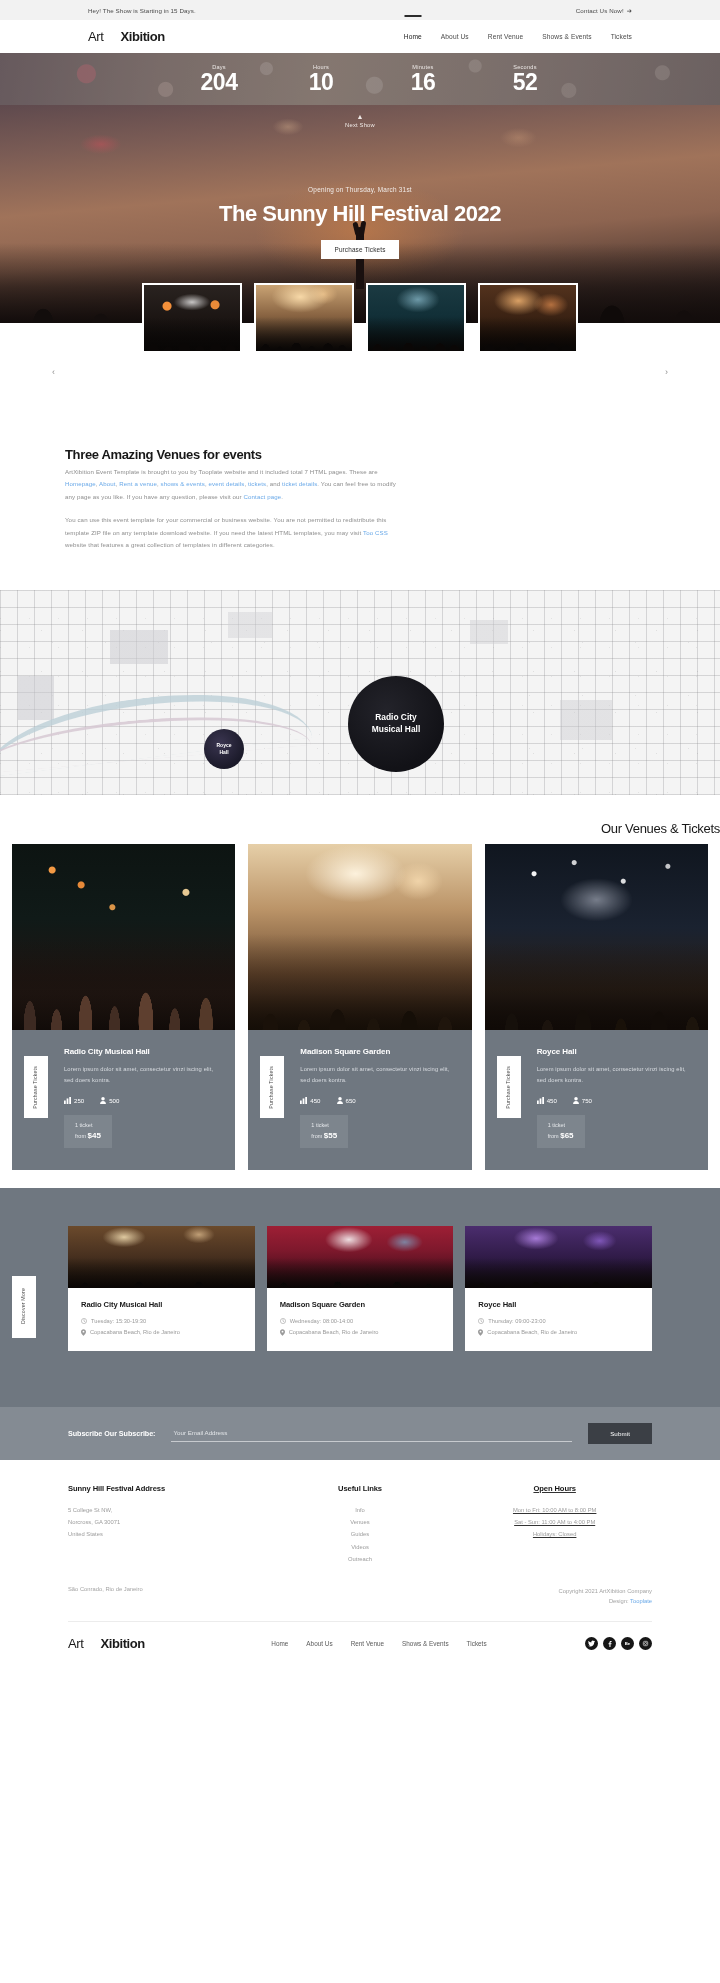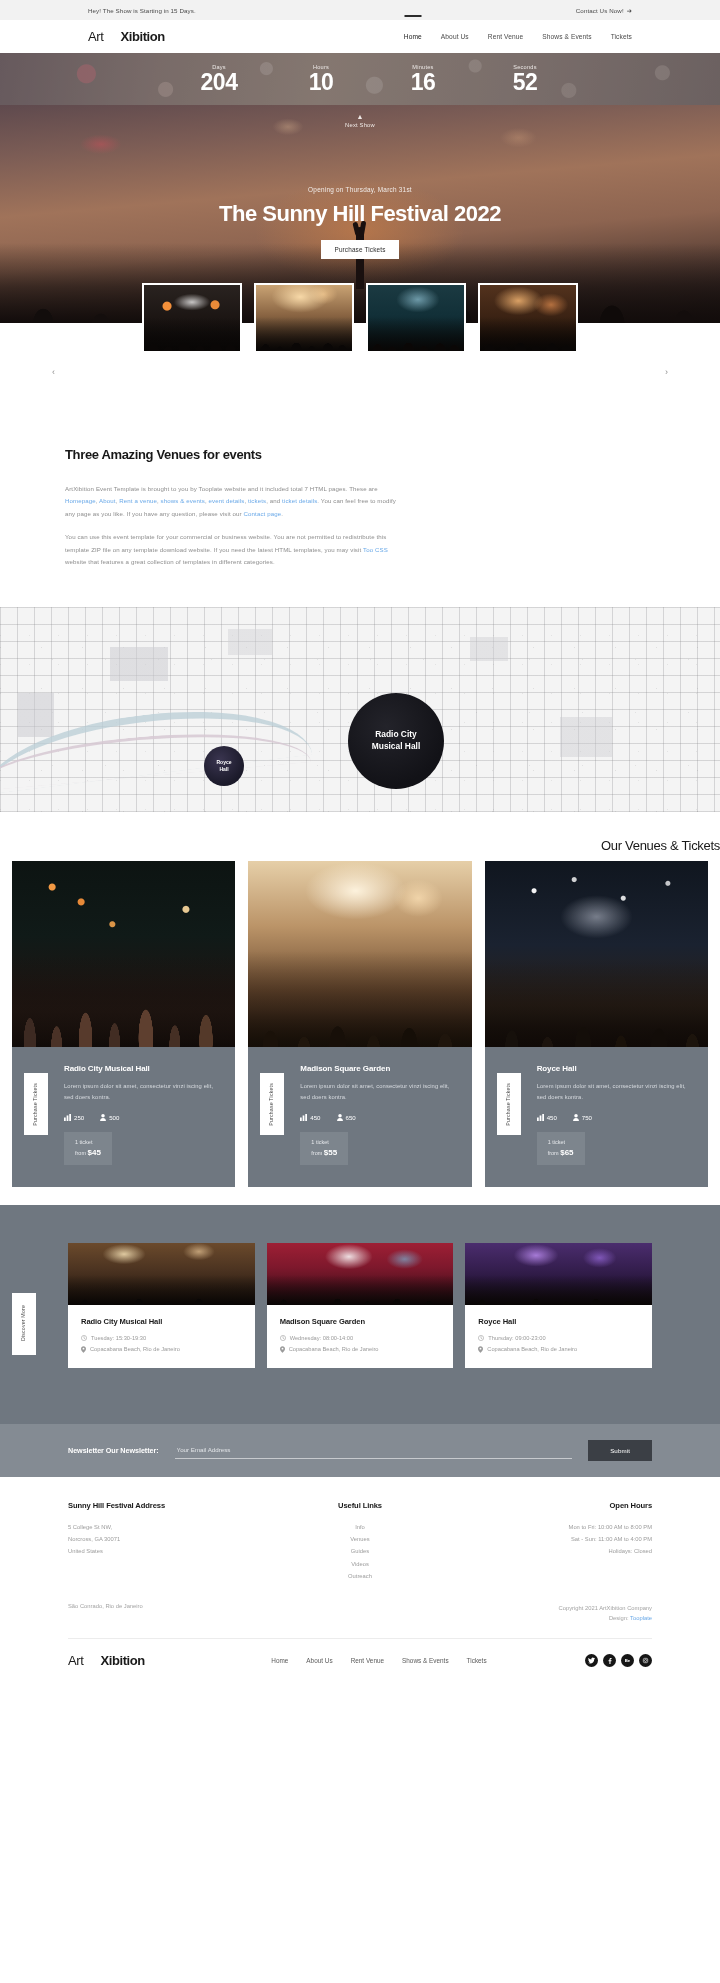--- a/index.html
+++ b/index.html
@@ -171,21 +171,21 @@
     position:absolute; top:44px; font-size:9px; color:#8e8e8e; cursor:pointer; user-select:none;
   }
   .car-arrow.left { left: 52px; }
   .car-arrow.right { right: 52px; }
 
   
   .intro {
     display:flex; padding: 30px 65px 38px 65px; background:#fff; gap: 30px;
   }
   .intro-left { width: 340px; }
-  .intro-h2 { font-size:13px; font-weight:800; color:#181818; letter-spacing:-.35px; margin-bottom:21px; }
+  .intro-h2 { font-size:13px; font-weight:800; color:#181818; letter-spacing:-.35px; margin-bottom:4px; }
   .intro-p { font-size:6.1px; line-height:2.05; color:#8d8d8d; letter-spacing:.12px; }
   .intro-p + .intro-p { margin-top:11px; }
   .intro-p a { color:#6aa9e8; text-decoration:none; }
   .intro-right { width: 150px; padding-top:2px; }
   .visit-h { font-size:8.6px; font-weight:800; color:#181818; display:flex; align-items:center; gap:4px; margin-bottom:10px; }
   .visit-p { font-size:6.1px; line-height:2.05; color:#8d8d8d; }
   .visit-link { font-size:6.1px; color:#8d8d8d; margin-top:9px; display:flex; align-items:center; gap:3px; text-decoration:none; }
 
   
   .map { position:relative; height:205px; overflow:hidden; background:#f4f4f4; }
@@ -367,21 +367,21 @@
   .nl-input::placeholder { color:#e2e5e8; }
   .nl-submit {
     background:#3b3f45; color:#fff; border:none; font-size:6.2px; padding:7px 22px;
     cursor:pointer; font-family:inherit; letter-spacing:.1px;
   }
 
   
   .footer { background:#fff; padding: 24px 68px 0 68px; display:flex; }
   .fcol { flex:1; }
   .fcol.c2 { text-align:center; }
-  .fcol.c3 { text-align:right; }
+  .fcol.c3 { text-align:center;text-decoration:underline; }
   .fh { font-size:7.6px; font-weight:800; color:#181818; margin-bottom:11px; letter-spacing:-.1px; }
   .ftxt { font-size:5.8px; line-height:2.15; color:#9c9c9c; }
   .flink { display:block; font-size:5.8px; line-height:2.15; color:#9c9c9c; text-decoration:none; }
   .fbottom { padding: 20px 68px 14px 68px; display:flex; justify-content:space-between; align-items:flex-start; background:#fff;}
   .fb-left { font-size:5.8px; color:#a3a3a3; }
   .fb-right { font-size:5.8px; color:#a3a3a3; text-align:right; line-height:1.85; }
   .fb-right a { color:#6aa9e8; text-decoration:none; }
   .fbar {
     border-top:1px solid #ececec; margin: 0 68px; padding: 14px 0 16px 0;
     display:flex; align-items:center; justify-content:space-between;
@@ -710,21 +710,21 @@
               </span>
             <span>Copacabana Beach, Rio de Janeiro</span>
           </div>
         </div>
       </div>
 
     </div>
   </div>
 
   <div class="newsletter">
-    <div class="nl-label">Newsletter Our Newsletter:</div>
+    <div class="nl-label">Subscribe Our Subscribe:</div>
     <input class="nl-input" type="email" placeholder="Your Email Address" style="">
     <button class="nl-submit">Submit</button>
   </div>
 
   <div class="footer">
     <div class="fcol c1">
       <div class="fh">Sunny Hill Festival Address</div>
       <div class="ftxt">
         <div>5 College St NW,</div>
         <div>Norcross, GA 30071</div>

